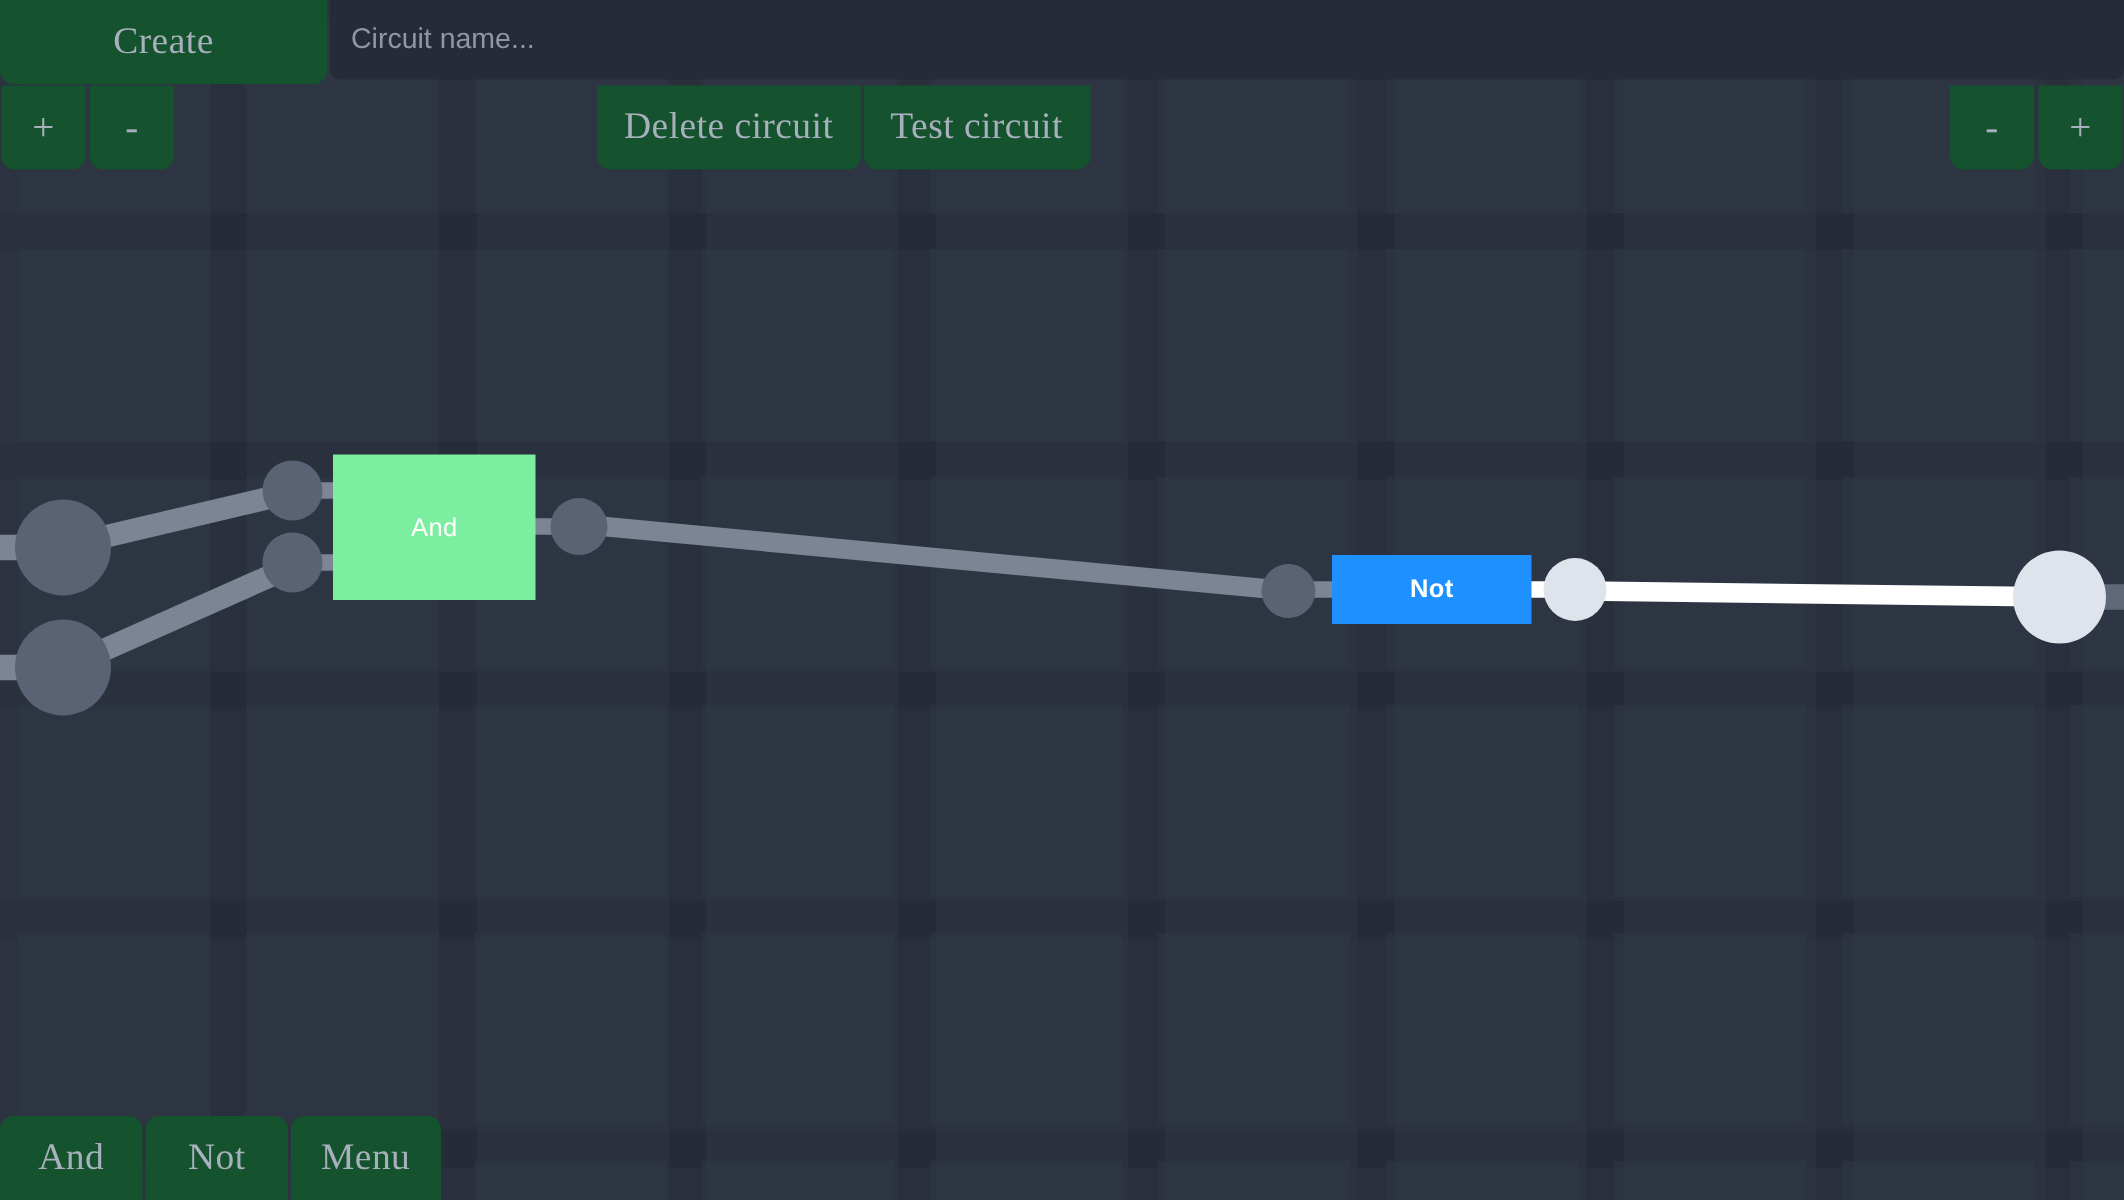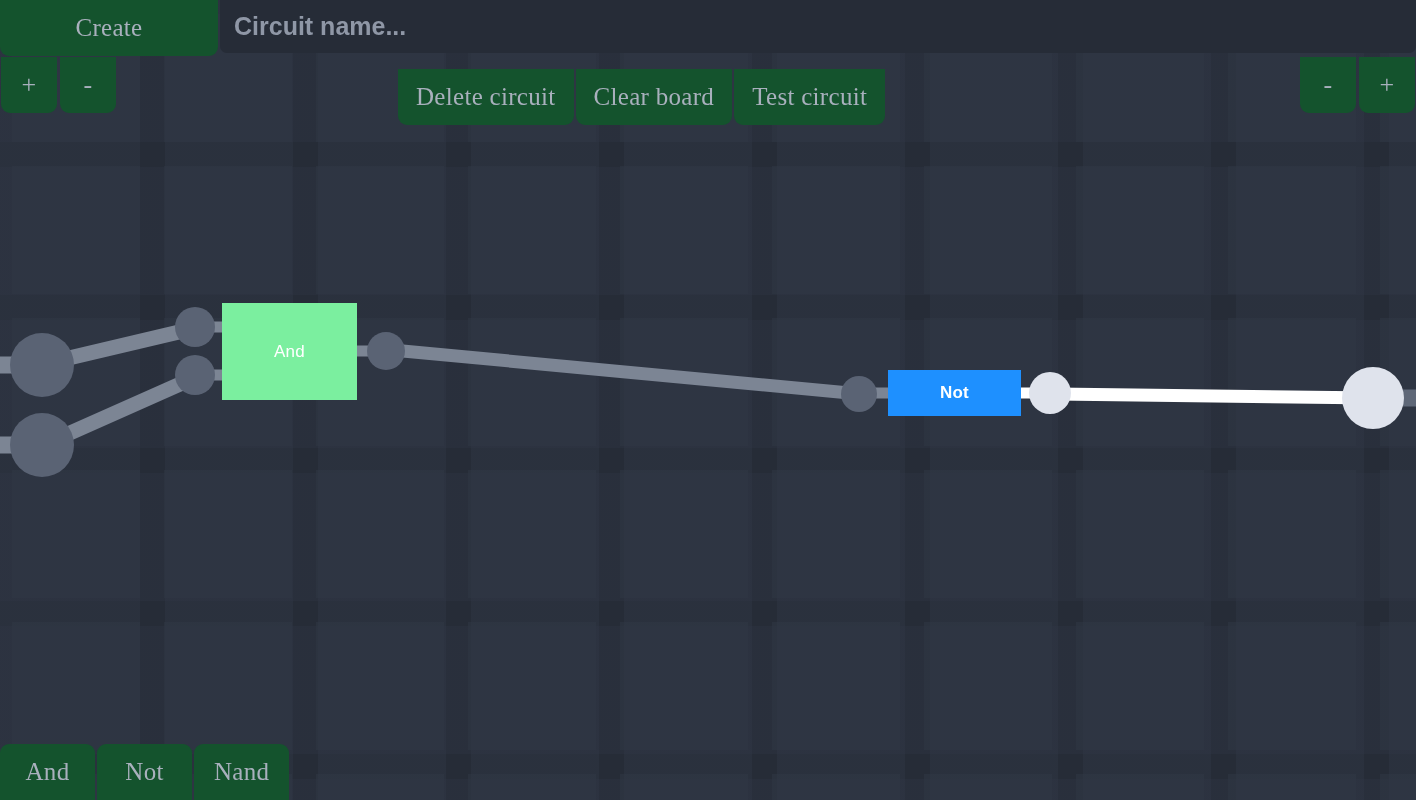--- a/index.html
+++ b/index.html
@@ -95,22 +95,22 @@
   #name-wrap   { flex: 1; height: 53px; }
   #name-input {
     box-sizing: border-box;
     width: 100%; height: 53px;
     background: #262c37;
     border: none;
     border-radius: 0 0 7px 7px;
     outline: none;
     color: #fef9c3;
     font-family: "Liberation Sans", sans-serif;
-    font-size: 25px;
-    font-weight: 700;
+    font-size: 19px;
+    font-weight: 400;
     padding: 0 14px;
   }
   #name-input::placeholder { color: #8f97a6; }
   #menu-btn { width: 216px; height: 53px; border-radius: 0 0 9px 9px; }
 
   #secondbar {
     position: absolute;
     left: 0; top: 57px;
     width: 1416px; height: 56px;
     z-index: 6;
@@ -125,21 +125,21 @@
     font-size: 26px;
     font-weight: 300;
   }
   #zoom-in-left  { left: 1px; }
   #zoom-out-left { left: 60px; }
   #zoom-out-right{ right: 60px; }
   #zoom-in-right { right: 1px; }
 
   .centre-group {
     position: absolute;
-    left: 398px; top: 12px;
+    left: 398px; top: 0;
     display: flex;
     gap: 2px;
   }
   .centre-group .bar-btn {
     height: 56px;
     border-radius: 0 0 9px 9px;
     padding: 0 18px;
     font-size: 25px;
   }
 
@@ -212,27 +212,26 @@
       <input id="name-input" type="text" placeholder="Circuit name..." style="">
     </div>
   </div>
 
   <div id="secondbar">
     <button class="bar-btn zoom-btn" id="zoom-in-left">+</button>
     <button class="bar-btn zoom-btn" id="zoom-out-left">-</button>
 
     <div class="centre-group">
       <button class="bar-btn">Delete circuit</button>
-      <button class="bar-btn">Clear board</button>
       <button class="bar-btn">Test circuit</button>
     </div>
 
     <button class="bar-btn zoom-btn" id="zoom-out-right">-</button>
     <button class="bar-btn zoom-btn" id="zoom-in-right">+</button>
   </div>
 
   <div id="bottombar">
     <button class="bar-btn">And</button>
     <button class="bar-btn">Not</button>
-    <button class="bar-btn">Nand</button>
+    <button class="bar-btn">Menu</button>
   </div>
 
 </div>
 
 </body></html>

